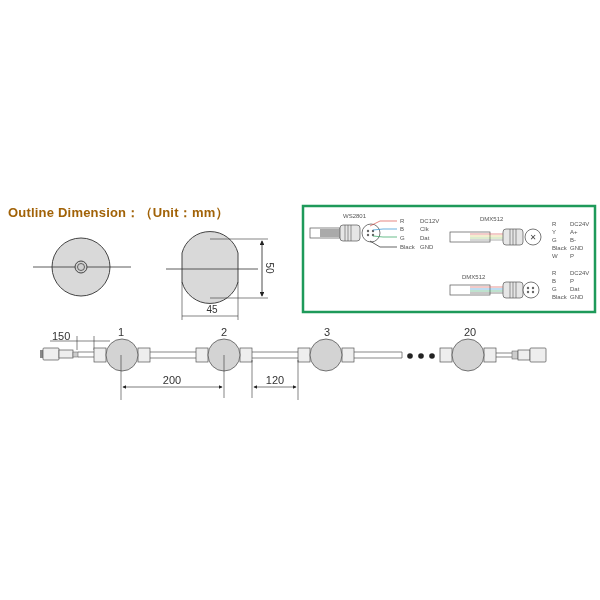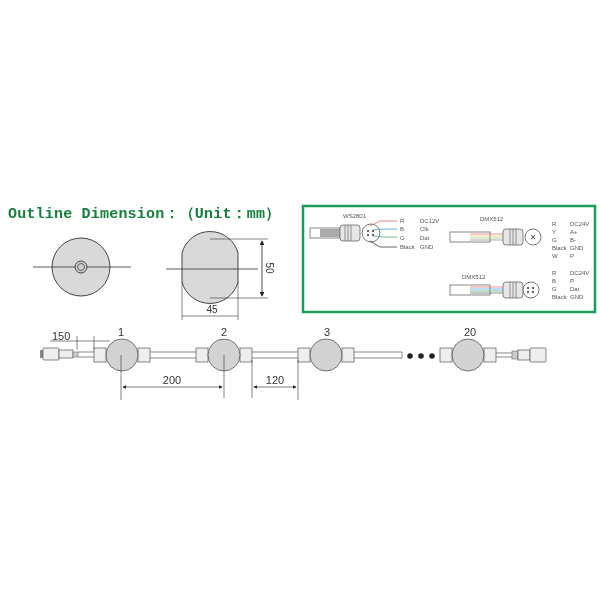--- a/index.html
+++ b/index.html
@@ -1,17 +1,17 @@
 <!DOCTYPE html>
 <html><head>
 <meta charset="utf-8">
 <style>
   html,body{margin:0;padding:0;background:#ffffff;}
   body{width:600px;height:600px;position:relative;overflow:hidden;font-family:"Liberation Sans",sans-serif;}
-  .title{position:absolute;left:8px;top:204px;font-family:Liberation Mono, monospace;font-weight:bold;font-size:15px;color:#15803d;letter-spacing:0.2px;white-space:nowrap;}
+  .title{position:absolute;left:8px;top:204px;font-family:Liberation Sans, sans-serif;font-weight:bold;font-size:13px;color:#a16207;letter-spacing:0.2px;white-space:nowrap;}
   svg{position:absolute;left:0;top:0;}
   .lbl{font-family:"Liberation Sans",sans-serif;fill:#333;}
   .wire{font-family:"Liberation Sans",sans-serif;fill:#555;font-size:6px;}
 </style>
 </head>
 <body>
 
 <div class="title">Outline Dimension：（Unit：mm）</div>
 
 <svg width="600" height="600" viewBox="0 0 600 600">

